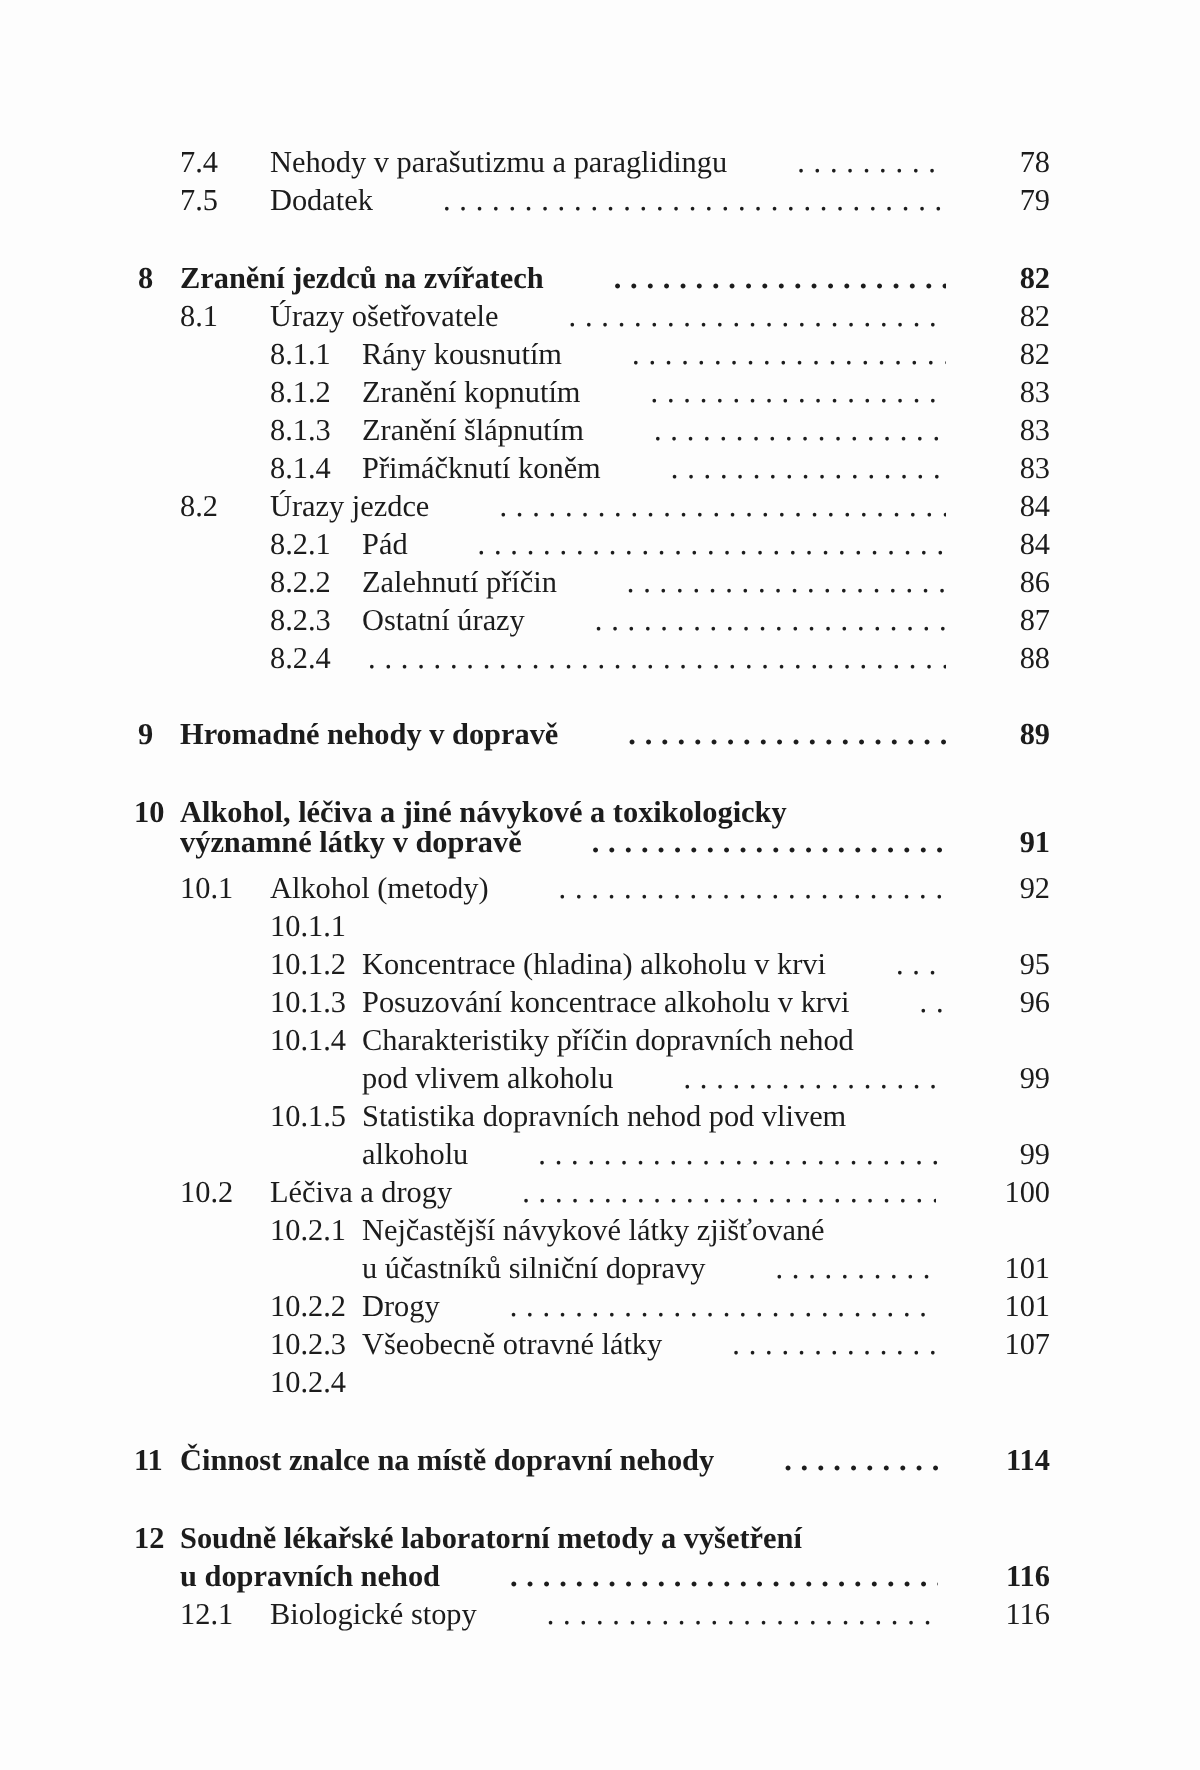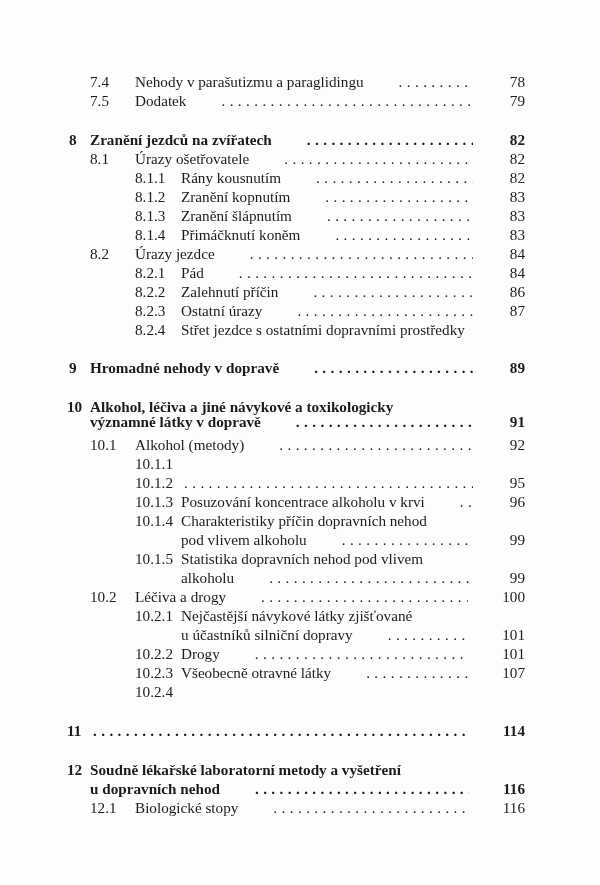--- a/index.html
+++ b/index.html
@@ -126,21 +126,20 @@
     <div class="title-wrap" style="left:181px">
         <span class="title">Ostatní úrazy</span>
         <span class="leader"></span>
         <span class="page">87</span>
       </div>
   </div>
 
   <div class="row" style="top:248px">
     <span class="num" style="left:135px">8.2.4</span>
     <div class="title-wrap" style="left:181px">
-        <span class="title">Střet jezdce s ostatními dopravními prostředky</span>
         <span class="leader"></span>
         <span class="page">88</span>
       </div>
   </div>
 
   <div class="row bold" style="top:286px">
     <span class="num" style="left:69px">9</span>
     <div class="title-wrap" style="left:90px">
         <span class="title">Hromadné nehody v dopravě</span>
         <span class="leader"></span>
@@ -169,20 +168,21 @@
       </div>
   </div>
 
   <div class="row" style="top:382px">
     <span class="num" style="left:135px">10.1.1</span>
   </div>
 
   <div class="row" style="top:401px">
     <span class="num" style="left:135px">10.1.2</span>
     <div class="title-wrap" style="left:181px">
+        <span class="title">Koncentrace (hladina) alkoholu v krvi</span>
         <span class="leader"></span>
         <span class="page">95</span>
       </div>
   </div>
 
   <div class="row" style="top:420px">
     <span class="num" style="left:135px">10.1.3</span>
     <div class="title-wrap" style="left:181px">
         <span class="title">Posuzování koncentrace alkoholu v krvi</span>
         <span class="leader"></span>
@@ -253,20 +253,21 @@
       </div>
   </div>
 
   <div class="row" style="top:610px">
     <span class="num" style="left:135px">10.2.4</span>
   </div>
 
   <div class="row bold" style="top:649px">
     <span class="num" style="left:67px">11</span>
     <div class="title-wrap" style="left:90px">
+        <span class="title">Činnost znalce na místě dopravní nehody</span>
         <span class="leader"></span>
         <span class="page">114</span>
       </div>
   </div>
 
   <div class="row bold" style="top:688px">
     <span class="num" style="left:67px">12</span>
     <span class="num" style="left:90px">Soudně lékařské laboratorní metody a vyšetření</span>
   </div>
   <div class="row bold" style="top:707px">

